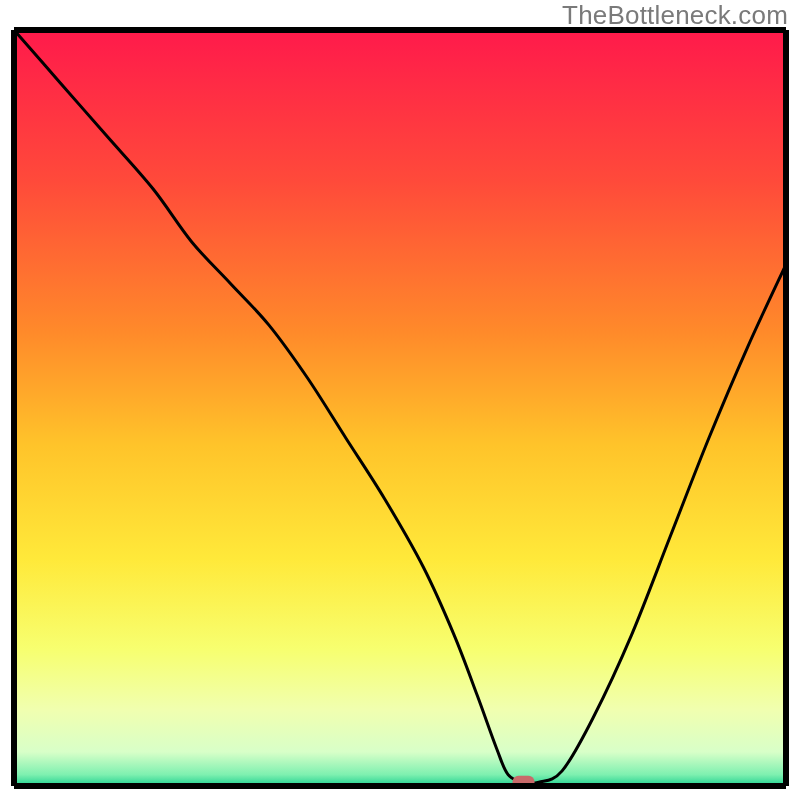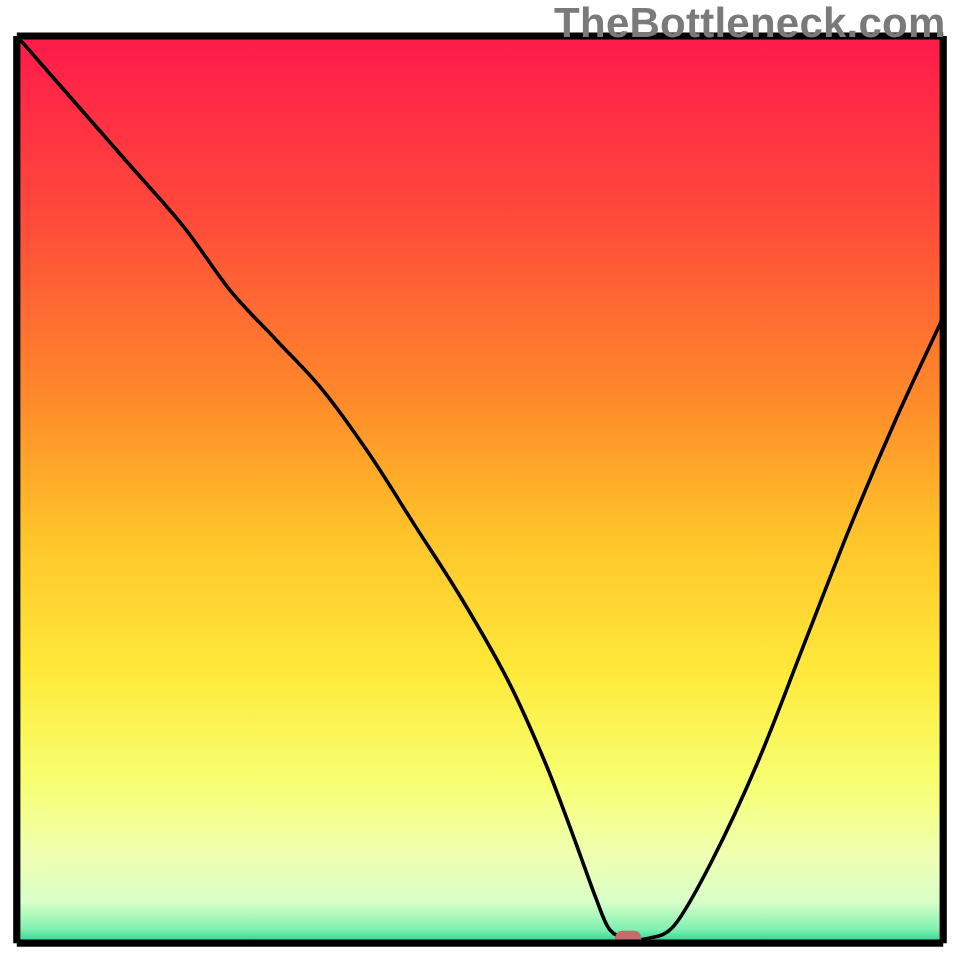--- a/index.html
+++ b/index.html
@@ -12,22 +12,22 @@
   }
   .chart-container {
     position: relative;
     width: 800px;
     height: 800px;
   }
   .watermark {
     position: absolute;
     top: 0px;
     right: 12px;
-    font-size: 35px;
-    font-weight: 700;
+    font-size: 26px;
+    font-weight: 400;
     color: #7a7a7a;
     letter-spacing: 0.2px;
   }
   svg {
     display: block;
   }
 </style>
 </head>
 <body>
 

